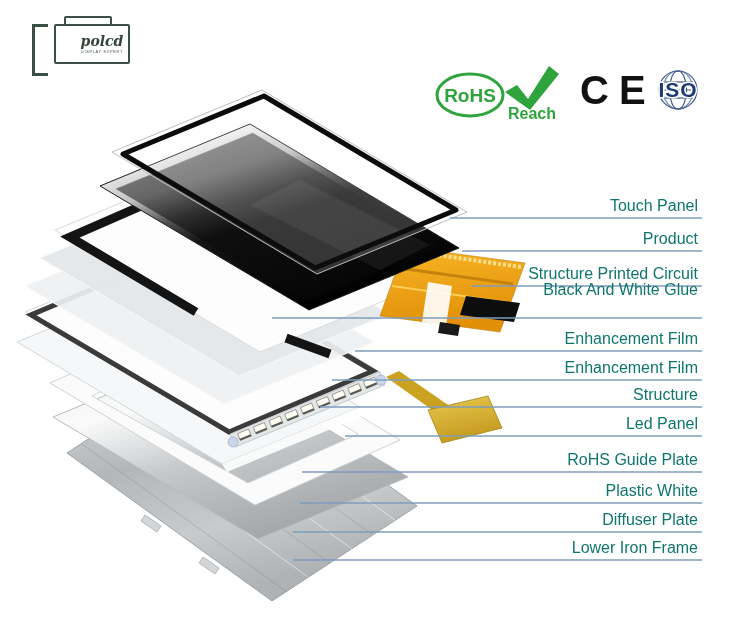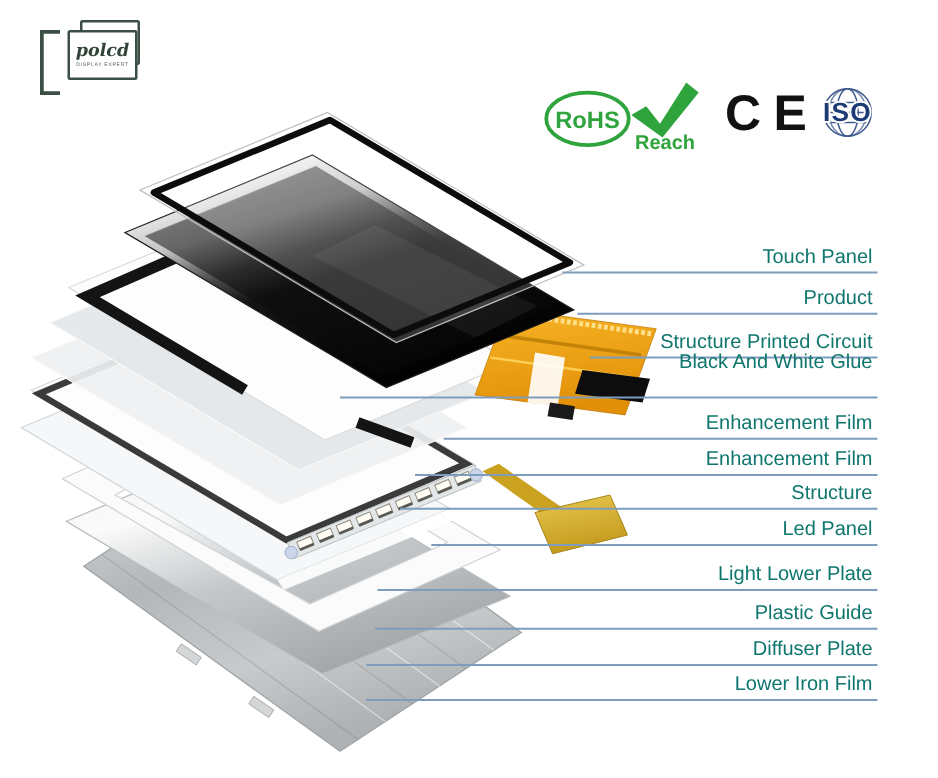--- a/index.html
+++ b/index.html
@@ -8,21 +8,21 @@
     font-family:"Liberation Sans", sans-serif;
   }
   svg{position:absolute;left:0;top:0;}
   
   .logo{position:absolute;left:30px;top:12px;width:86px;height:66px;}
   .logo-bracket{position:absolute;left:2px;top:12px;width:13px;height:46px;
     border-left:3px solid #3c4f45;border-top:3px solid #3c4f45;border-bottom:3px solid #3c4f45;}
   .logo-page{position:absolute;background:#fff;border:2px solid #3c4f45;border-radius:2px;}
   .logo-page.back{left:34px;top:4px;width:44px;height:32px;}
   .logo-page.front{left:24px;top:12px;width:52px;height:36px;display:flex;flex-direction:column;
-    align-items:center;justify-content:center;line-height:1;}
+    align-items:center;justify-content:center;line-height:1;padding-left:20px;}
   .logo-brand{font-family:"DejaVu Serif", serif;font-style:italic;font-weight:bold;
     font-size:14px;color:#32443a;letter-spacing:0;}
   .logo-tagline{font-size:4px;color:#4a5c52;letter-spacing:.6px;margin-top:2px;white-space:nowrap;}
   
   .title-box{position:absolute;left:105px;top:21px;width:219px;height:42px;
     border:2px solid #1e2c25;display:flex;align-items:center;justify-content:center;
     font-size:24px;font-weight:bold;color:#0b0b0b;letter-spacing:.5px;background:#fff;}
   
   .layer-label{position:absolute;left:360px;width:338px;text-align:right;
     font-size:16px;color:#0f766e;line-height:19px;white-space:nowrap;}
@@ -197,19 +197,19 @@
 
   <div>
     <div class="layer-label" style="top:196px">Touch Panel</div>
     <div class="layer-label" style="top:229px">Product</div>
     <div class="layer-label" style="top:264px">Structure Printed Circuit</div>
     <div class="layer-label" style="top:280px">Black And White Glue</div>
     <div class="layer-label" style="top:329px">Enhancement Film</div>
     <div class="layer-label" style="top:358px">Enhancement Film</div>
     <div class="layer-label" style="top:385px">Structure</div>
     <div class="layer-label" style="top:414px">Led Panel</div>
-    <div class="layer-label" style="top:450px">Light Lower Plate</div>
-    <div class="layer-label" style="top:481px">Plastic Guide</div>
+    <div class="layer-label" style="top:450px">RoHS Guide Plate</div>
+    <div class="layer-label" style="top:481px">Plastic White</div>
     <div class="layer-label" style="top:510px">Diffuser Plate</div>
-    <div class="layer-label" style="top:538px">Lower Iron Film</div>
+    <div class="layer-label" style="top:538px">Lower Iron Frame</div>
   </div>
 
 </div>
 
 </body></html>

